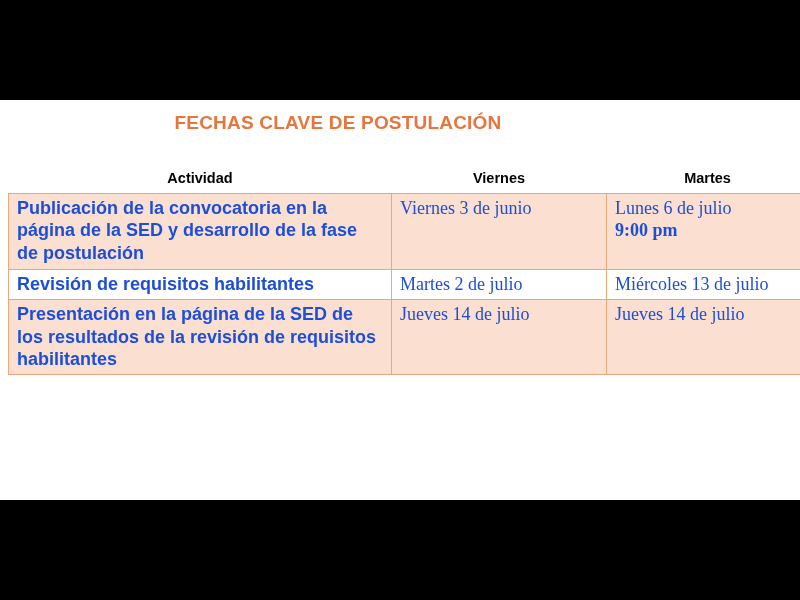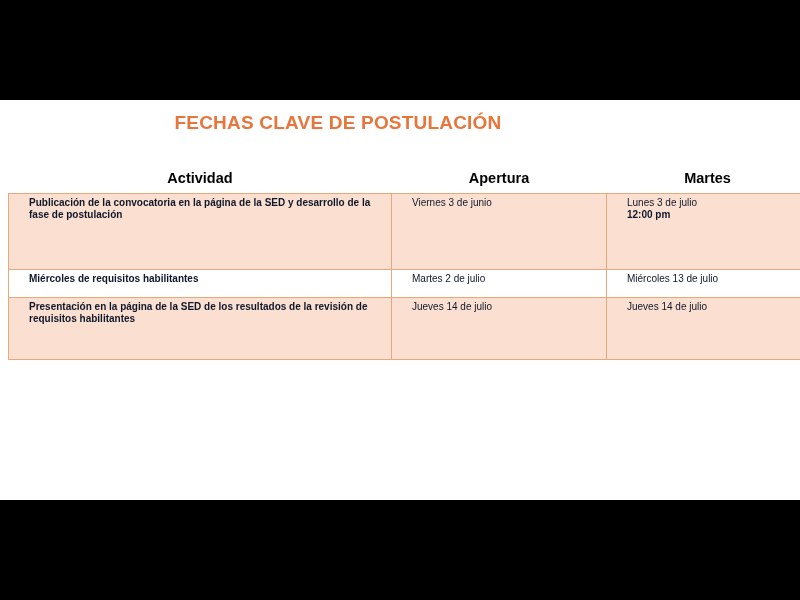--- a/index.html
+++ b/index.html
@@ -59,34 +59,35 @@
     border: none;
     font-size: 14.5px;
     font-weight: bold;
     color: #000000;
     text-align: center;
     padding: 2px 10px 7px 10px;
     vertical-align: bottom;
   }
   table.dates tbody td {
     border: 1px solid #E8A87C;
-    font-size: 10px;
-    color: #0f172a;
+    font-size: 18px;
+    color: #1d4ed8;
     vertical-align: top;
-    padding: 3px 8px 4px 20px;
+    padding: 3px 8px 4px 8px;
     line-height: 1.24;
   }
   tr.shade td { background: #FBE0D1; }
   tr.plain td { background: #ffffff; }
 
   td.act {
     font-weight: bold;
   }
   td.date {
     font-weight: normal;
+    font-family: Liberation Serif, serif;
   }
   .time {
     display: block;
     font-weight: bold;
   }
   .cell-pad-1 td { height: 68px; }
   .cell-pad-2 td { height: 20px; }
   .cell-pad-3 td { height: 54px; }
   .cell-pad-4 td { height: 32px; }
   .cell-pad-5 td { height: 80px; }
@@ -102,39 +103,39 @@
     <div class="table-wrap">
       <table class="dates">
         <colgroup>
           <col class="c-act">
           <col class="c-ap">
           <col class="c-ci">
         </colgroup>
         <thead>
           <tr>
             <th>Actividad</th>
-            <th>Apertura</th>
+            <th>Viernes</th>
             <th>Martes</th>
           </tr>
         </thead>
         <tbody>
 
           <tr class="shade cell-pad-1">
             <td class="act">Publicación de la convocatoria en la página de la SED y desarrollo de la fase de postulación</td>
             <td class="date">
               <span>Viernes 3 de junio</span>
             </td>
             <td class="date">
-              <span>Lunes 3 de julio</span>
-              <span class="time">12:00 pm</span>
+              <span>Lunes 6 de julio</span>
+              <span class="time">9:00 pm</span>
             </td>
           </tr>
 
           <tr class="plain cell-pad-2">
-            <td class="act">Miércoles de requisitos habilitantes</td>
+            <td class="act">Revisión de requisitos habilitantes</td>
             <td class="date">
               <span>Martes 2 de julio</span>
             </td>
             <td class="date">
               <span>Miércoles 13 de julio</span>
             </td>
           </tr>
 
           <tr class="shade cell-pad-3">
             <td class="act">Presentación en la página de la SED de los resultados de la revisión de requisitos habilitantes</td>

